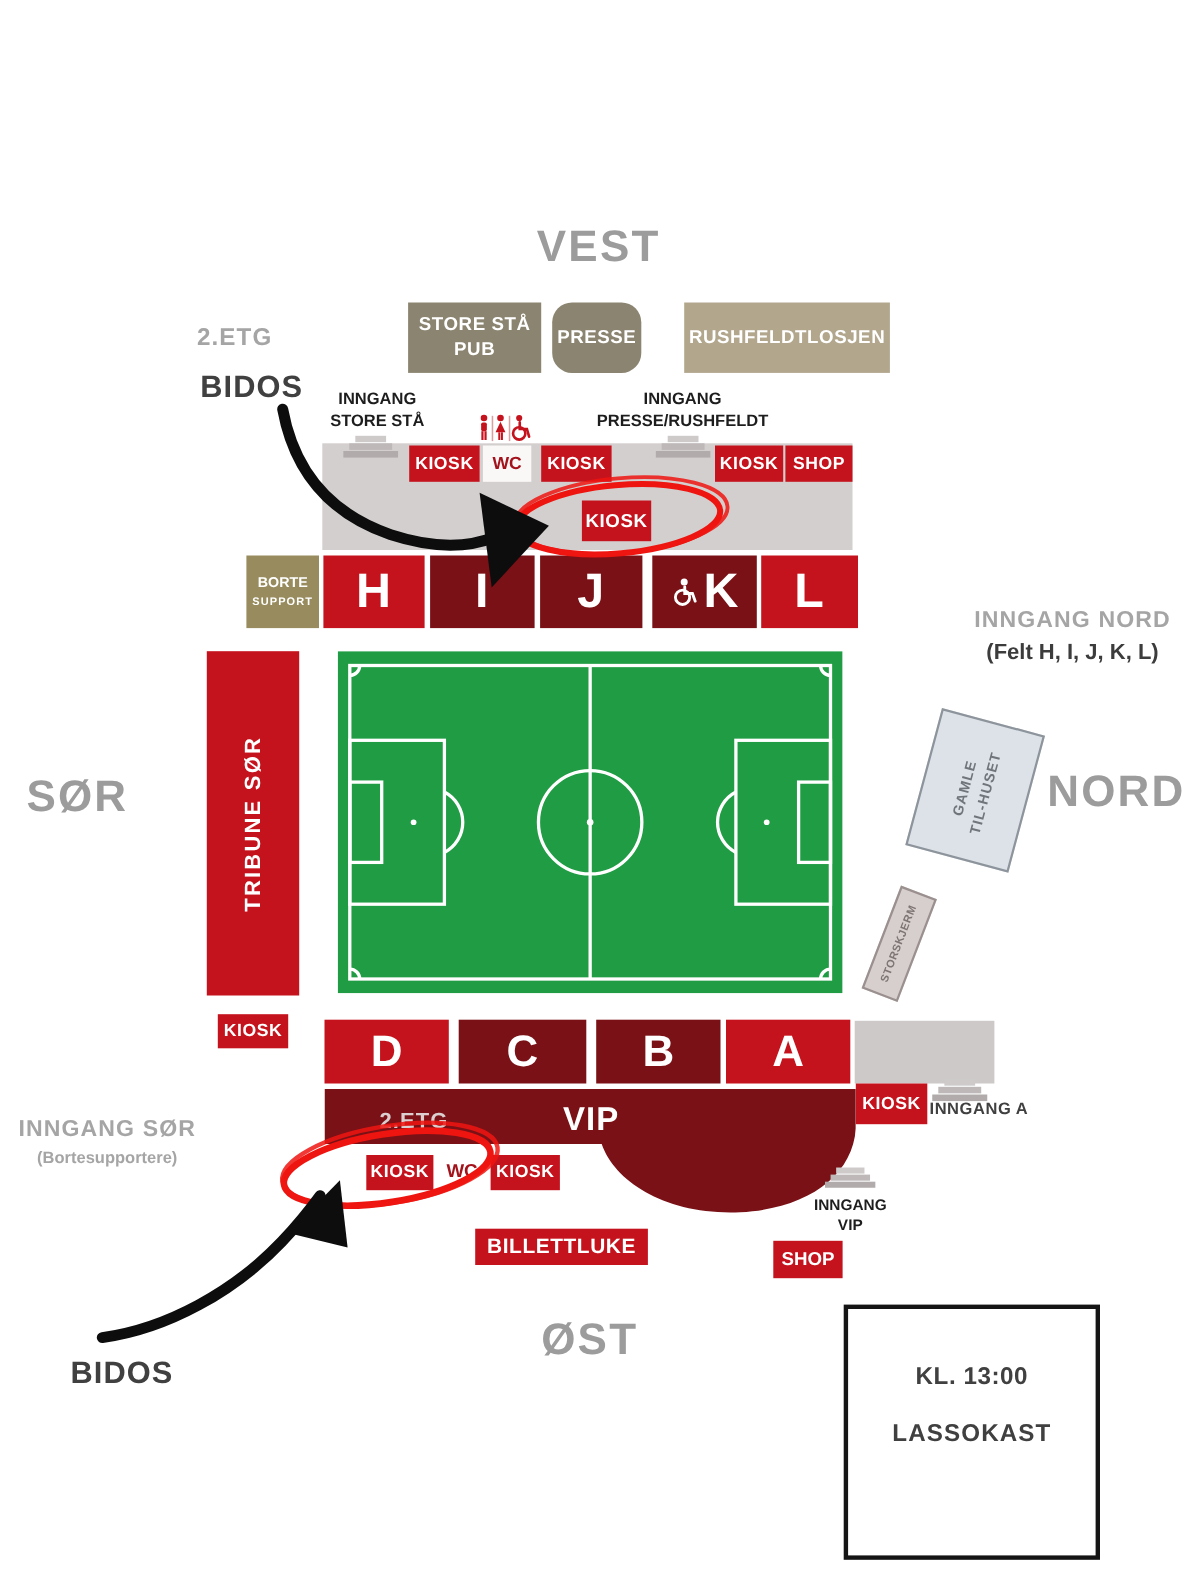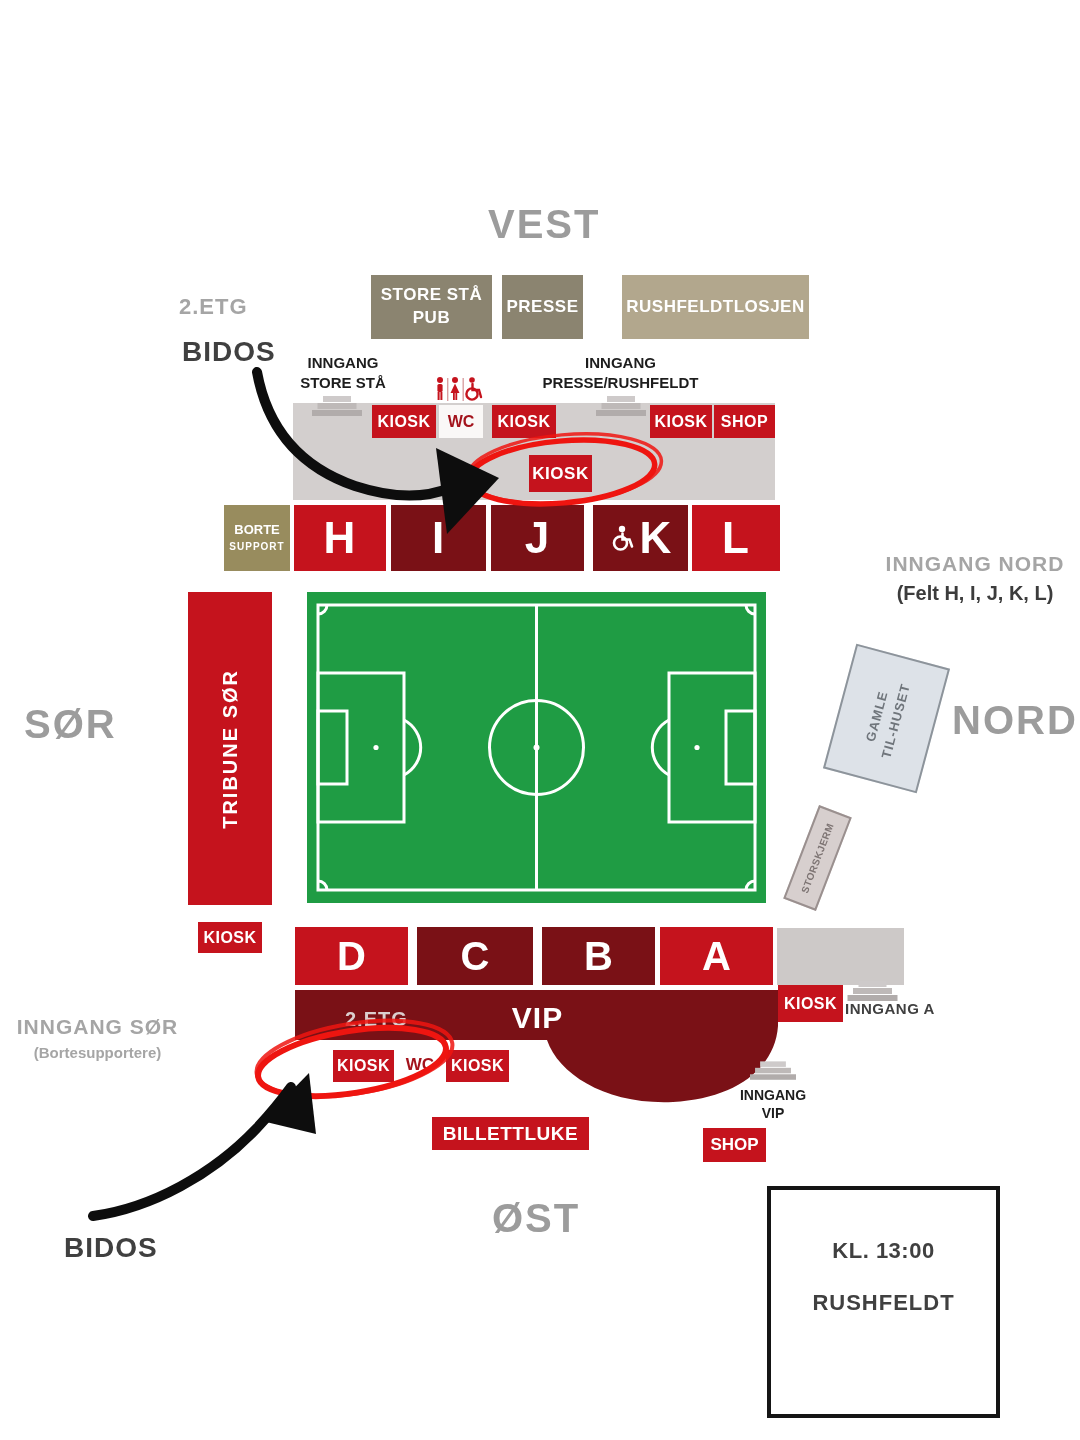--- a/index.html
+++ b/index.html
@@ -40,21 +40,21 @@
   <div class="abs compass" style="left:952px;top:698px;">NORD</div>
   <div class="abs compass" style="left:492px;top:1196px;">ØST</div>
 
   <div class="abs graylabel" style="left:179px;top:294px;font-size:22px;letter-spacing:1px;">2.ETG</div>
   <div class="abs blacklabel" style="left:182px;top:336px;font-size:28px;letter-spacing:1px;">BIDOS</div>
 
   <div class="abs box suite" style="left:371px;top:275px;width:121px;height:64px;">
     <span><span>STORE STÅ</span><br>
     <span>PUB</span></span>
   </div>
-  <div class="abs box suite" style="left:502px;top:275px;width:81px;height:64px;">
+  <div class="abs box suite" style="left:502px;top:275px;width:81px;height:64px;border-radius:18px;">
     <span>PRESSE</span>
   </div>
   <div class="abs box suite tan" style="left:622px;top:275px;width:187px;height:64px;">
     <span>RUSHFELDTLOSJEN</span>
   </div>
 
   <div class="abs entr" style="left:283px;top:353px;width:120px;">
     <span>INNGANG</span><br>
     <span>STORE STÅ</span>
   </div>
@@ -239,21 +239,21 @@
 
   <div class="abs box red" style="left:432px;top:1117px;width:157px;height:33px;font-size:19px;letter-spacing:.5px;">
       <span>BILLETTLUKE</span>
     </div>
   <div class="abs box red" style="left:703px;top:1128px;width:63px;height:34px;font-size:17px;">
       <span>SHOP</span>
     </div>
 
   <div class="abs eventbox" style="left:767px;top:1186px;width:225px;height:224px;">
     <div class="abs blacklabel" style="left:0;top:48px;width:100%;text-align:center;font-size:22px;letter-spacing:.5px;">KL. 13:00</div>
-    <div class="abs blacklabel" style="left:0;top:100px;width:100%;text-align:center;font-size:22px;letter-spacing:1px;">RUSHFELDT</div>
+    <div class="abs blacklabel" style="left:0;top:100px;width:100%;text-align:center;font-size:22px;letter-spacing:1px;">LASSOKAST</div>
   </div>
 
   <div class="abs blacklabel" style="left:64px;top:1232px;font-size:28px;letter-spacing:1px;">BIDOS</div>
 
   <svg class="abs noptr" style="left:0;top:0;" width="1080" height="1440" viewBox="0 0 1080 1440">
 
     <g fill="none" stroke="#ee1510" stroke-linecap="round" transform="rotate(-5 562 472)">
       <ellipse cx="562" cy="472" rx="93" ry="31" stroke-width="5.5"></ellipse>
       <ellipse cx="565" cy="469" rx="97" ry="34" stroke-width="3.5" opacity="0.85"></ellipse>
     </g>

